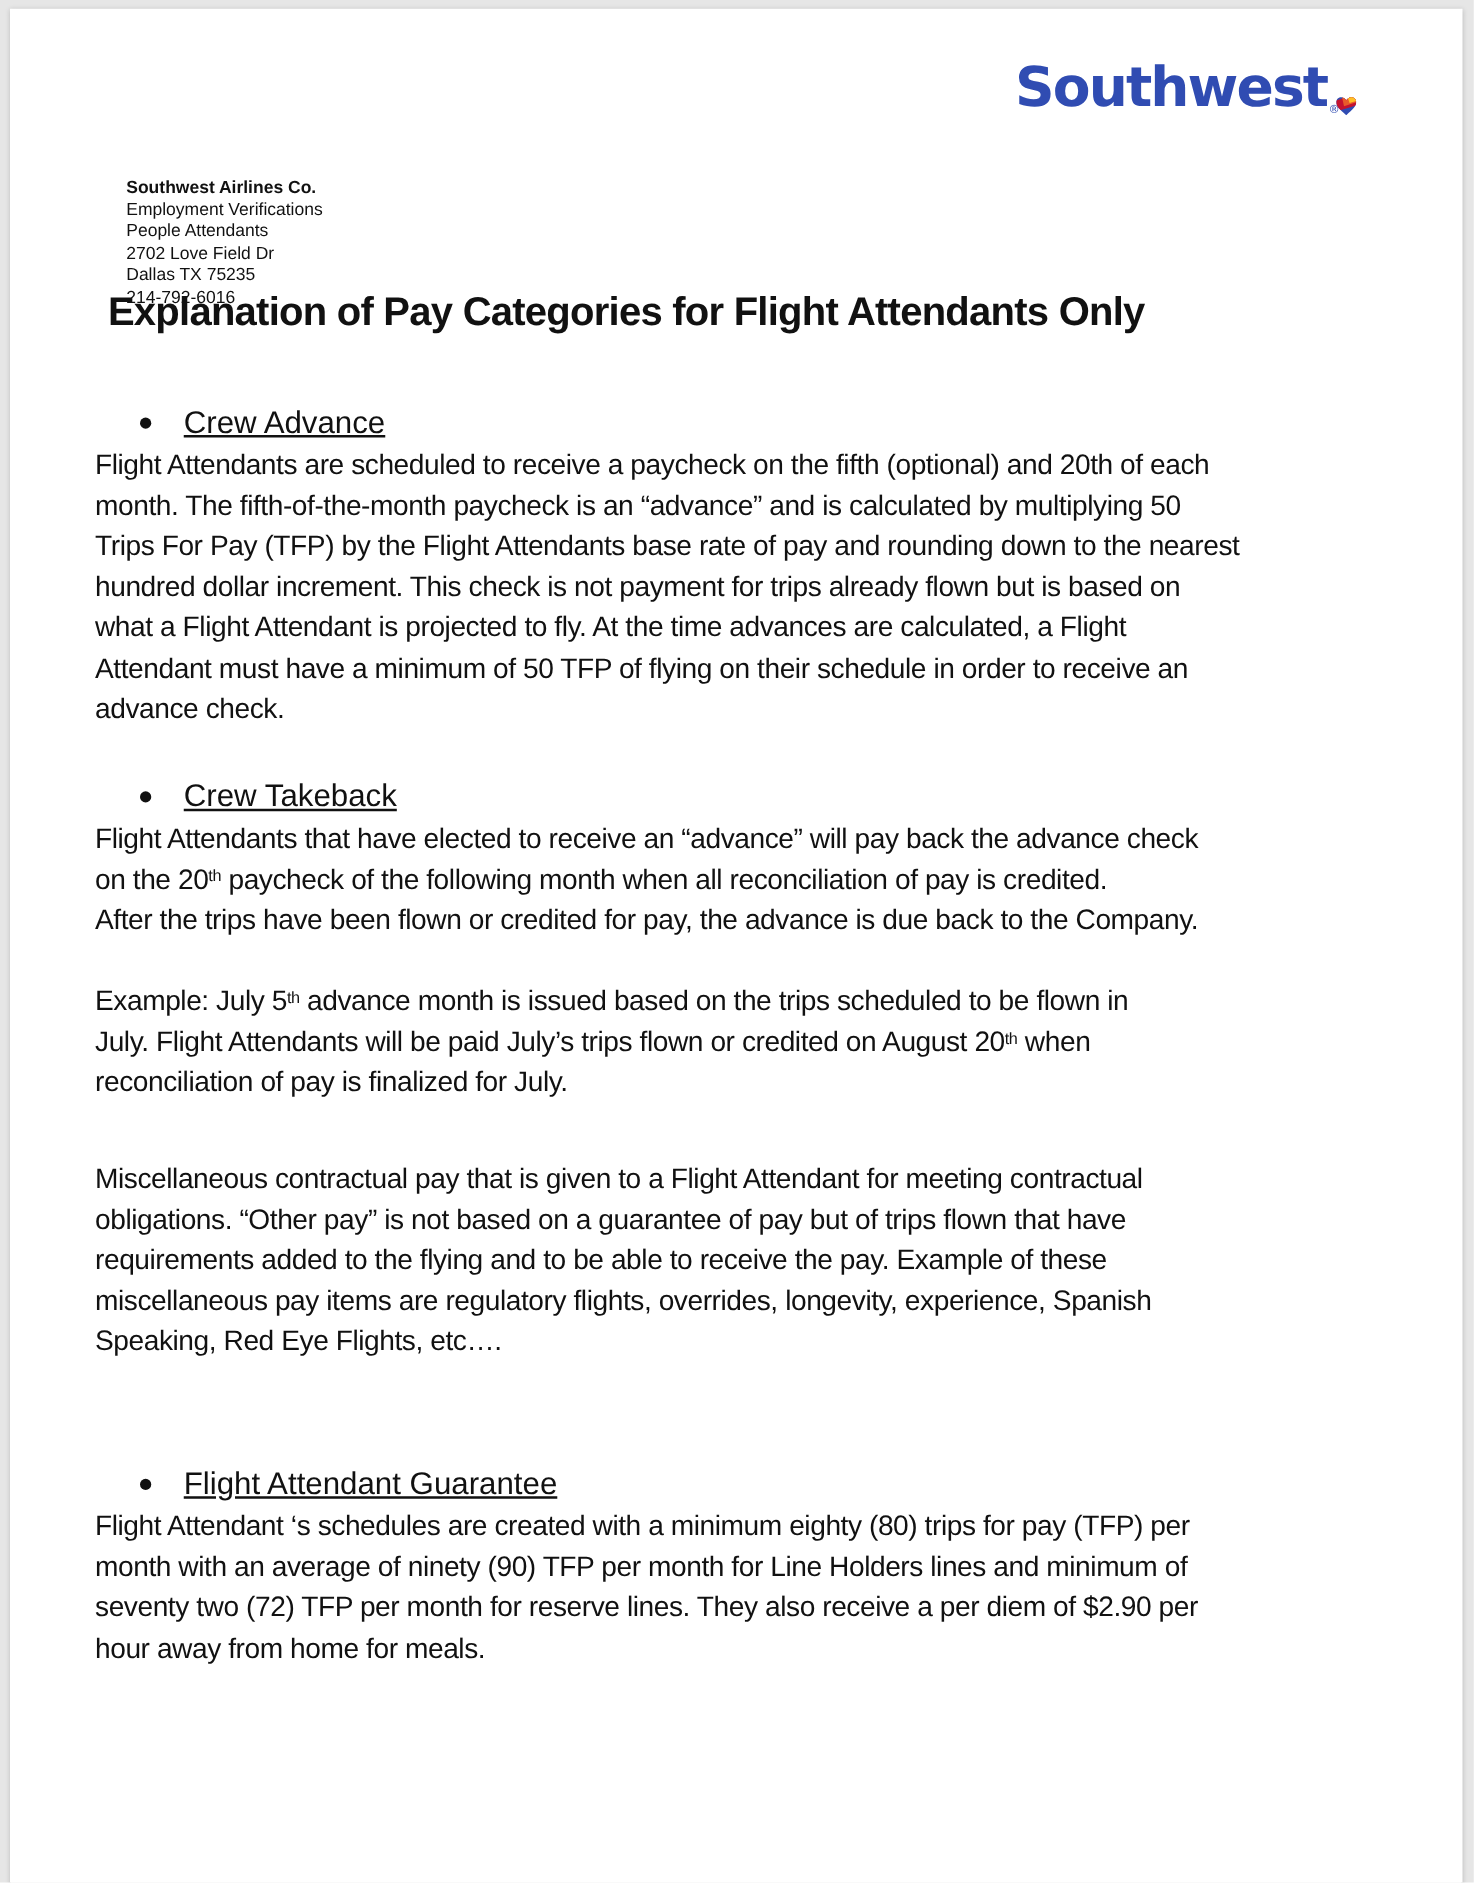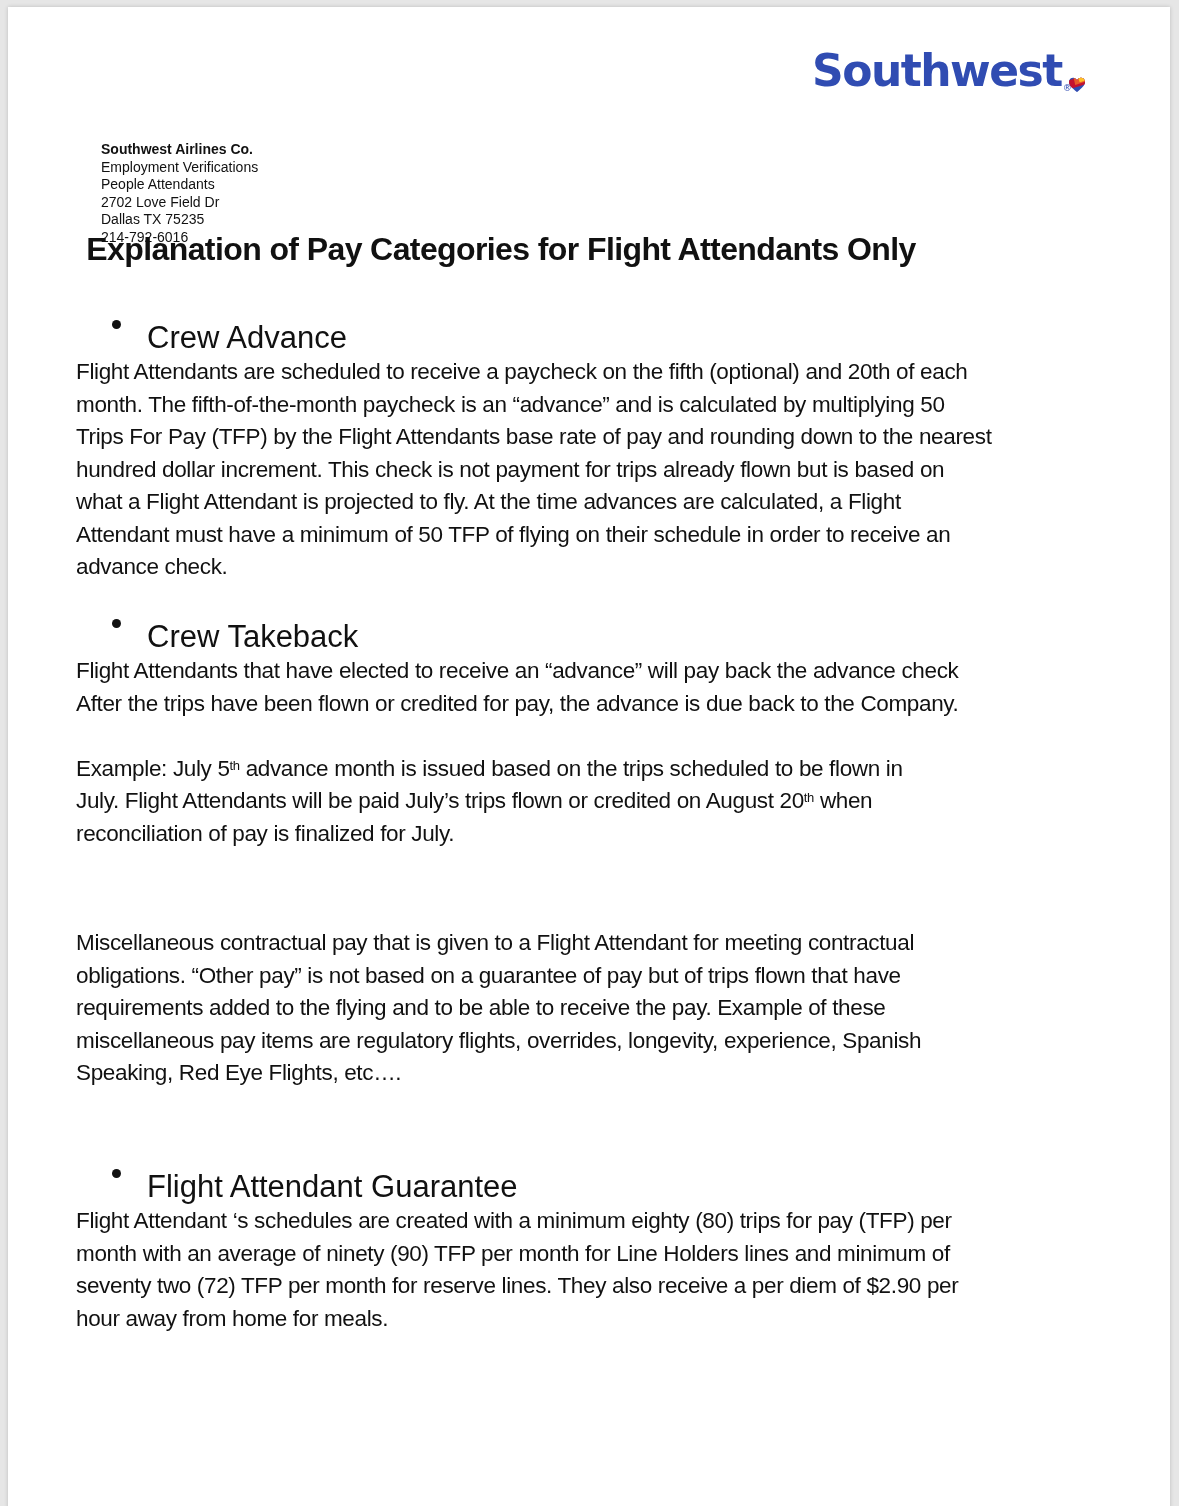--- a/index.html
+++ b/index.html
@@ -78,24 +78,25 @@
     }
     .section {
       position: absolute;
       left: 68px;
       width: 1060px;
       font-family: "Liberation Sans", sans-serif;
       color: #111;
     }
     .heading {
       display: flex;
-      align-items: flex-start;
-      font-size: 31px;
+      align-items: center;
+      font-size: 25px;
       height: 36px;
       margin-left: 36px;
+      text-decoration: underline;
     }
     .bullet {
       display: inline-block;
       width: 9px;
       height: 9px;
       border-radius: 50%;
       background: #111;
       margin-right: 26px;
     }
     .para {
@@ -167,20 +168,21 @@
     </div>
   </div>
 
   <div class="section" style="top:612px;">
     <div class="heading">
       <span class="bullet"></span>
       <span>Crew Takeback</span>
     </div>
     <div class="para">
       <span class="line">Flight Attendants that have elected to receive an “advance” will pay back the advance check</span>
+      <span class="line"><span>on the 20</span><sup>th</sup><span> paycheck of the following month when all reconciliation of pay is credited.</span></span>
       <span class="line">After the trips have been flown or credited for pay, the advance is due back to the Company.</span>
       <div class="spacer"></div>
       <span class="line"><span>Example:  July 5</span><sup>th</sup><span> advance month is issued based on the trips scheduled to be flown in</span></span>
       <span class="line"><span>July.  Flight Attendants will be paid July’s trips flown or credited on August 20</span><sup>th</sup><span> when</span></span>
       <span class="line">reconciliation of pay is finalized for July.</span>
     </div>
   </div>
 
   <div class="section" style="top:920px;">
     <div class="para">

